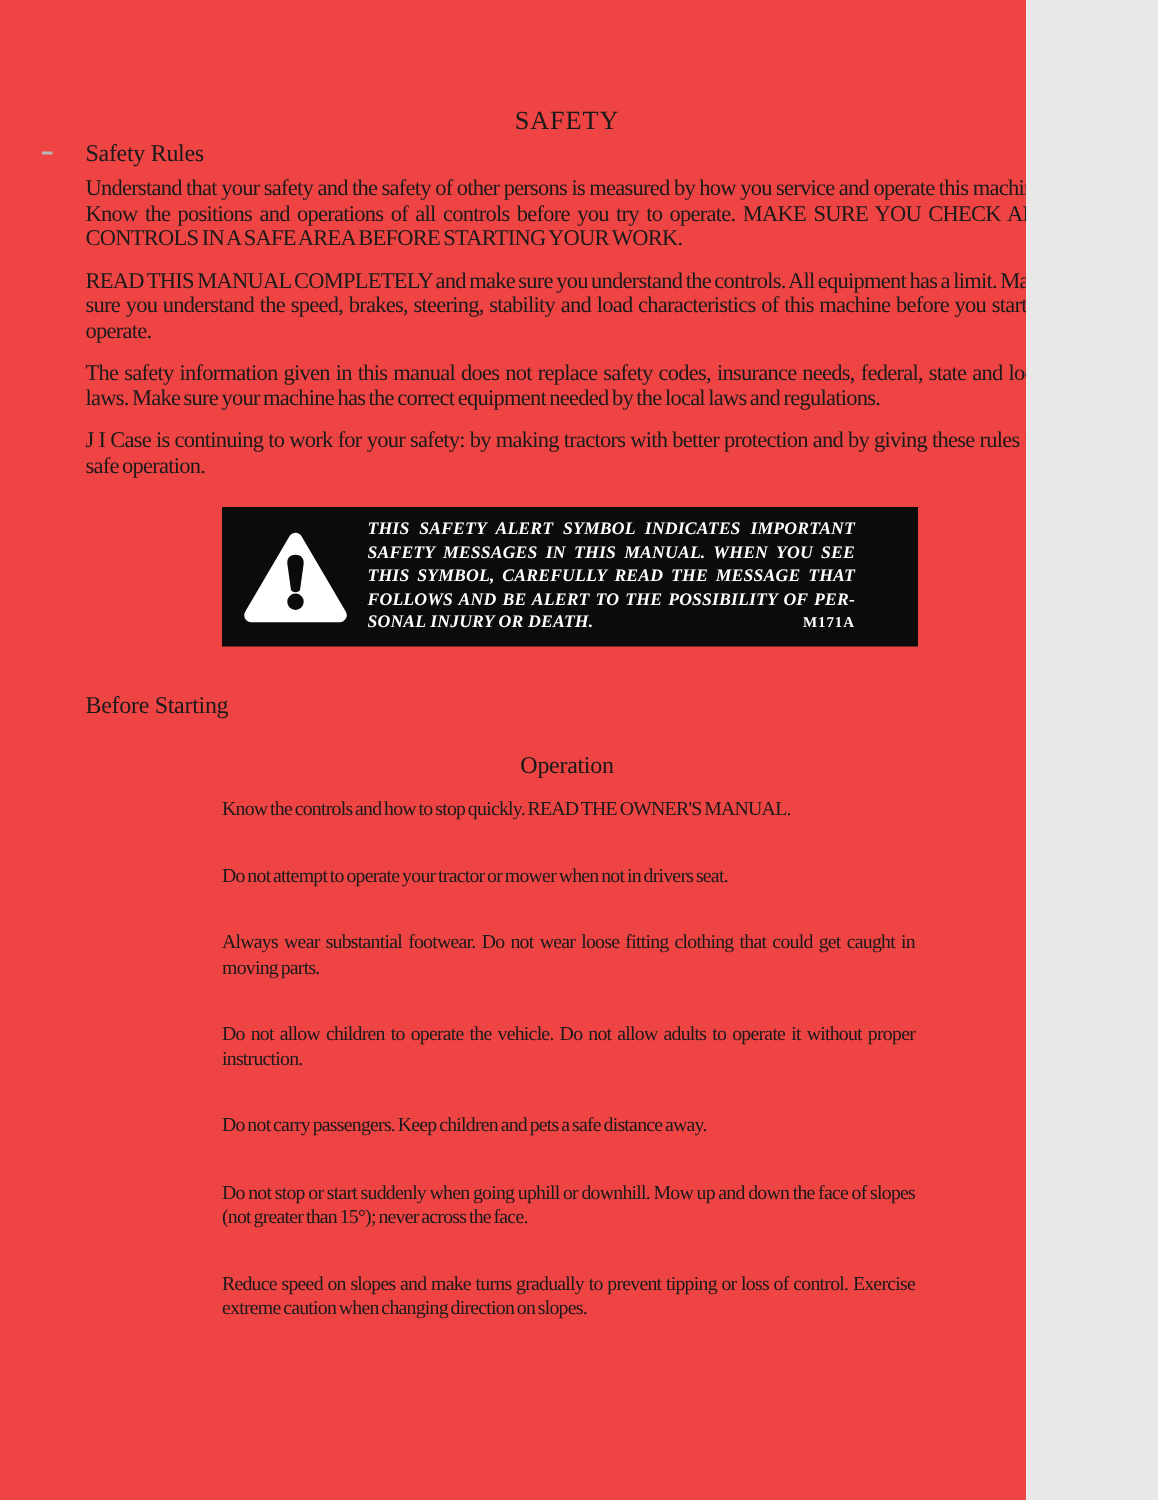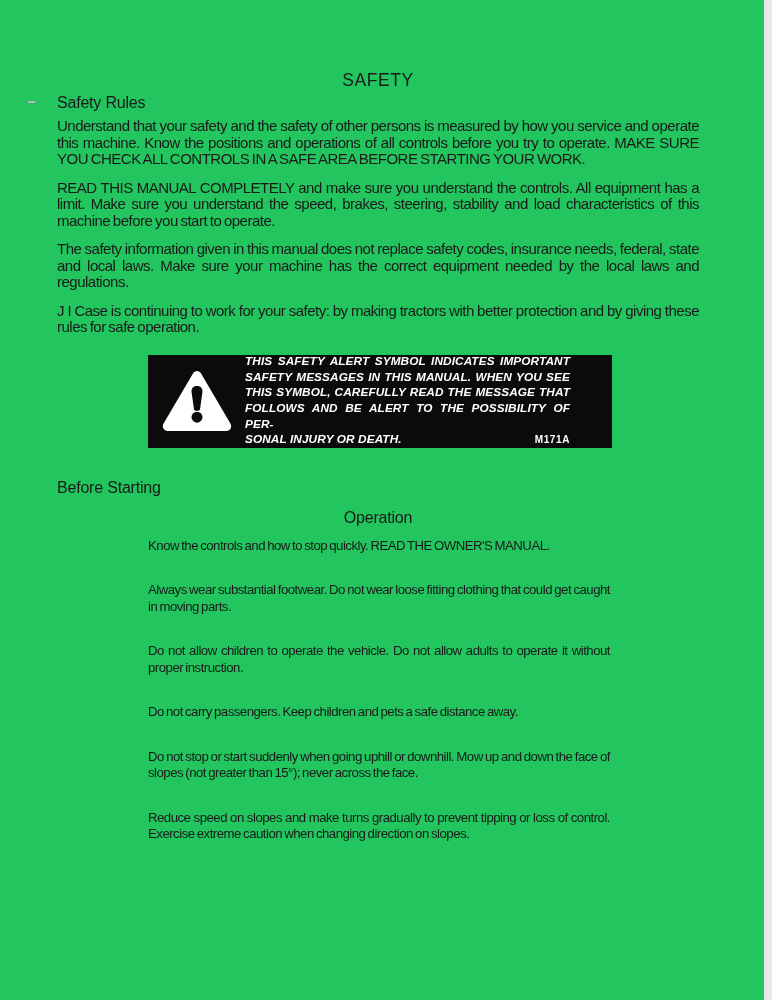--- a/index.html
+++ b/index.html
@@ -1,21 +1,21 @@
 <!DOCTYPE html>
 <html><head>
 <meta charset="utf-8">
 <style>
   html, body { margin: 0; padding: 0; background: #e8e8e8; }
   .page {
     position: relative;
-    width: 764px;
+    width: 684px;
     height: 1000px;
-    background: #22c55e;
-    font-family: Liberation Sans, sans-serif;
+    background: #ef4444;
+    font-family: Liberation Serif, serif;
     color: #1a1a1a;
     overflow: hidden;
   }
   .content {
     position: absolute;
     left: 57px;
     top: 70px;
     width: 642px;
   }
   .doc-title {
@@ -72,21 +72,21 @@
     display: flex;
     justify-content: space-between;
     align-items: baseline;
   }
   .alert-code {
     font-style: normal;
     font-size: 10px;
     letter-spacing: 0.6px;
   }
   .section-before { margin-top: 31px; }
-  .section-before .section-heading { margin-bottom: 12px; }
+  .section-before .section-heading { margin-bottom: 22px; }
   .indent-para {
     box-sizing: border-box;
     margin: 0 0 26px 91px;
     width: 462px;
     font-size: 13.2px;
     line-height: 16.5px;
     letter-spacing: -0.5px;
     word-spacing: -1px;
     text-align: justify;
   }
@@ -140,20 +140,21 @@
       </div>
     </div>
 
     <section class="section-before">
       <h2 class="section-heading">Before Starting</h2>
     </section>
 
     <section class="section-op">
       <h2 class="section-heading">Operation</h2>
       <p class="indent-para">Know the controls and how to stop quickly. READ THE OWNER'S MANUAL.</p>
+      <p class="indent-para">Do not attempt to operate your tractor or mower when not in drivers seat.</p>
       <p class="indent-para">Always wear substantial footwear. Do not wear loose fitting clothing that could get caught in moving parts.</p>
       <p class="indent-para">Do not allow children to operate the vehicle. Do not allow adults to operate it without proper instruction.</p>
       <p class="indent-para">Do not carry passengers. Keep children and pets a safe distance away.</p>
       <p class="indent-para">Do not stop or start suddenly when going uphill or downhill. Mow up and down the face of slopes (not greater than 15°); never across the face.</p>
       <p class="indent-para">Reduce speed on slopes and make turns gradually to prevent tipping or loss of control. Exercise extreme caution when changing direction on slopes.</p>
     </section>
 
   </div>
 </div>
 

